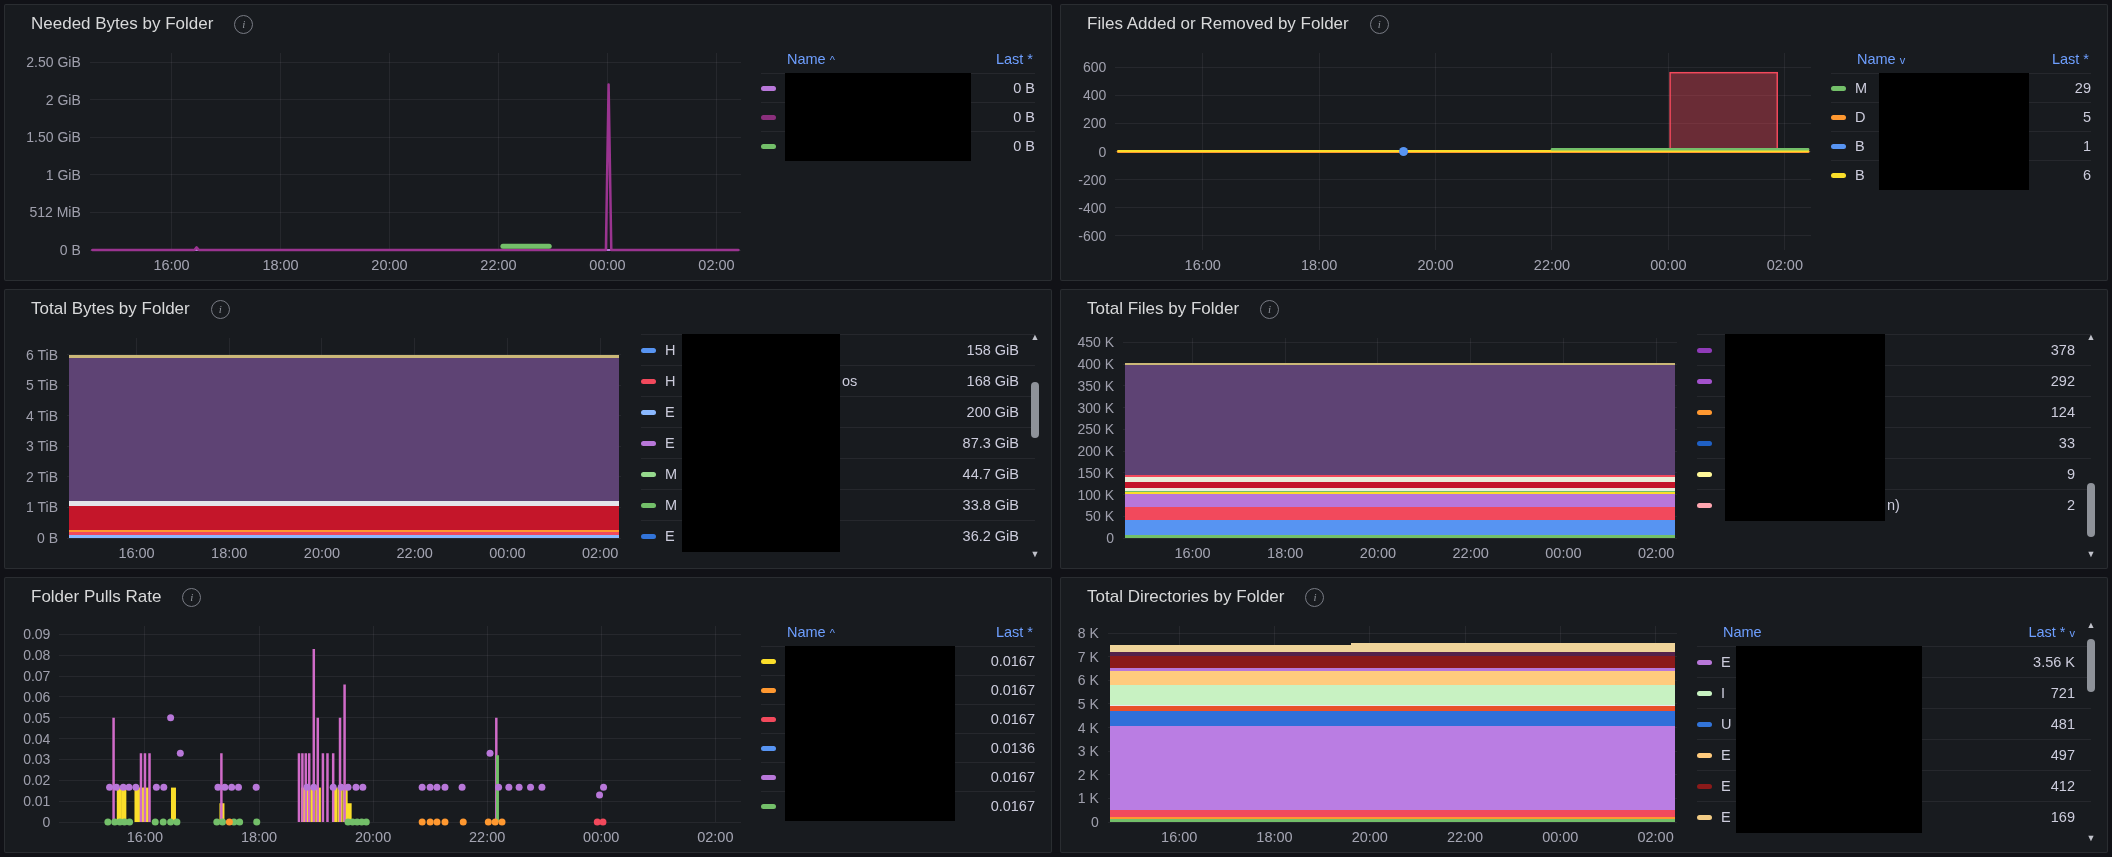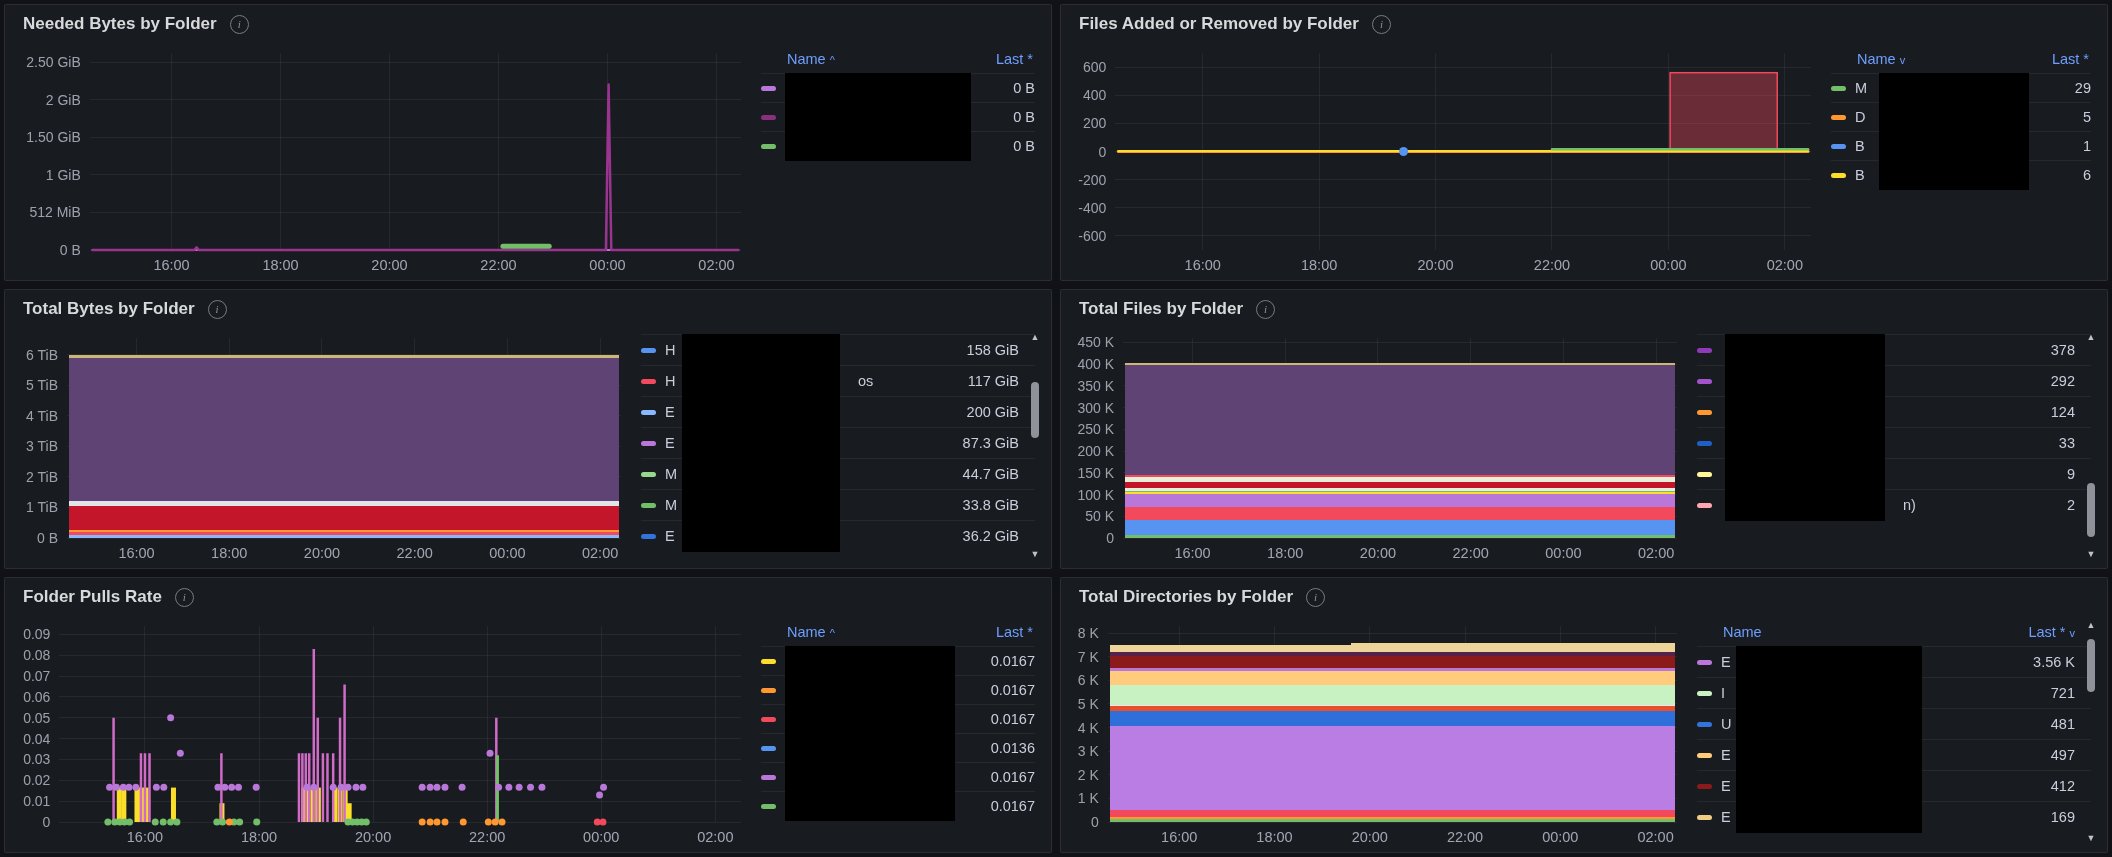--- a/index.html
+++ b/index.html
@@ -1,38 +1,38 @@
 <!DOCTYPE html>
 <html><head>
 <meta charset="utf-8">
 <style>
   html,body{margin:0;padding:0;background:#111217;font-family:"Liberation Sans",sans-serif;}
   .dash{width:2112px;height:857px;box-sizing:border-box;padding:4px;display:grid;
         grid-template-columns:1048px 1048px;grid-template-rows:277px 280px 276px;gap:8px;}
   .panel{background:#181B1F;border:1px solid rgba(204,204,220,0.10);border-radius:2px;
          display:flex;flex-direction:column;box-sizing:border-box;overflow:hidden;}
   .panel-header{height:34px;flex:none;display:flex;align-items:center;padding:2px 10px 0 14px;gap:9px;cursor:pointer;}
-  .panel-title{font-size:17px;font-weight:700;color:#D8D9DA;margin:4px;}
+  .panel-title{font-size:17px;font-weight:400;color:#D8D9DA;margin:12px;}
   .info{width:17px;height:17px;border:1.4px solid #787B84;border-radius:50%;color:#8E9299;font-size:11px;
         display:flex;align-items:center;justify-content:center;font-family:"Liberation Serif",serif;font-style:italic;flex:none;}
   .panel-body{flex:1;display:flex;padding:2px 8px 4px 8px;min-height:0;}
   .chart{flex:1;position:relative;min-width:0;}
   .chart svg{position:absolute;left:0;top:0;}
   .legend{position:relative;box-sizing:border-box;flex:none;padding:8px 8px 4px 10px;display:flex;flex-direction:column;}
   .lhead{display:flex;justify-content:space-between;align-items:flex-start;font-size:14.5px;font-weight:500;
          color:#6E9FFF;padding:0 2px 6px 26px;}
   .lhead .hname,.lhead .hlast{cursor:pointer;}
   .harrow{font-size:11px;margin-left:4px;}
   .lrows{display:flex;flex-direction:column;}
   .lrow{height:29px;box-sizing:border-box;display:flex;align-items:center;border-top:1px solid rgba(204,204,220,0.08);cursor:pointer;}
   .pill{width:15px;height:5px;border-radius:3px;margin-right:9px;flex:none;}
   .lname{flex:1;display:flex;align-items:center;font-size:14.5px;color:#CCCCDC;min-width:0;height:100%;}
   .prefix{flex:none;overflow:hidden;}
   .redact{background:#000;height:calc(100% + 2px);margin-top:-1px;flex:none;z-index:2;}
-  .suffix{margin-left:18px;flex:none;}
+  .suffix{margin-left:2px;flex:none;}
   .lval{flex:none;font-size:14.5px;color:#CCCCDC;margin-left:8px;}
   
   .p1 .legend{width:292px}.p1 .prefix{width:0}.p1 .redact{width:186px}
   .p2 .legend{width:278px}.p2 .prefix{width:24px}.p2 .redact{width:150px}
   .p3 .legend{width:412px;padding-top:6px}.p3 .prefix{width:17px}.p3 .redact{width:158px}
   .p4 .legend{width:412px;padding-top:6px}.p4 .prefix{width:4px}.p4 .redact{width:160px}
   .p5 .legend{width:292px}.p5 .prefix{width:0}.p5 .redact{width:170px}
   .p6 .legend{width:412px}.p6 .prefix{width:15px}.p6 .redact{width:186px}
   .p3 .lrow,.p4 .lrow{height:31px;padding-right:16px;}
   .p6 .lrow{height:31px;padding-right:16px;}
@@ -254,21 +254,21 @@
               </span>
               <span class="lval">158 GiB</span>
             </div>
             <div class="lrow">
               <span class="pill" style="background: rgb(242, 73, 92);"></span>
               <span class="lname">
                 <span class="prefix">H</span>
                 <span class="redact"></span>
                 <span class="suffix">os</span>
               </span>
-              <span class="lval">117 GiB</span>
+              <span class="lval">168 GiB</span>
             </div>
             <div class="lrow">
               <span class="pill" style="background: rgb(138, 184, 255);"></span>
               <span class="lname">
                 <span class="prefix">E</span>
                 <span class="redact"></span>
               </span>
               <span class="lval">200 GiB</span>
             </div>
             <div class="lrow">

